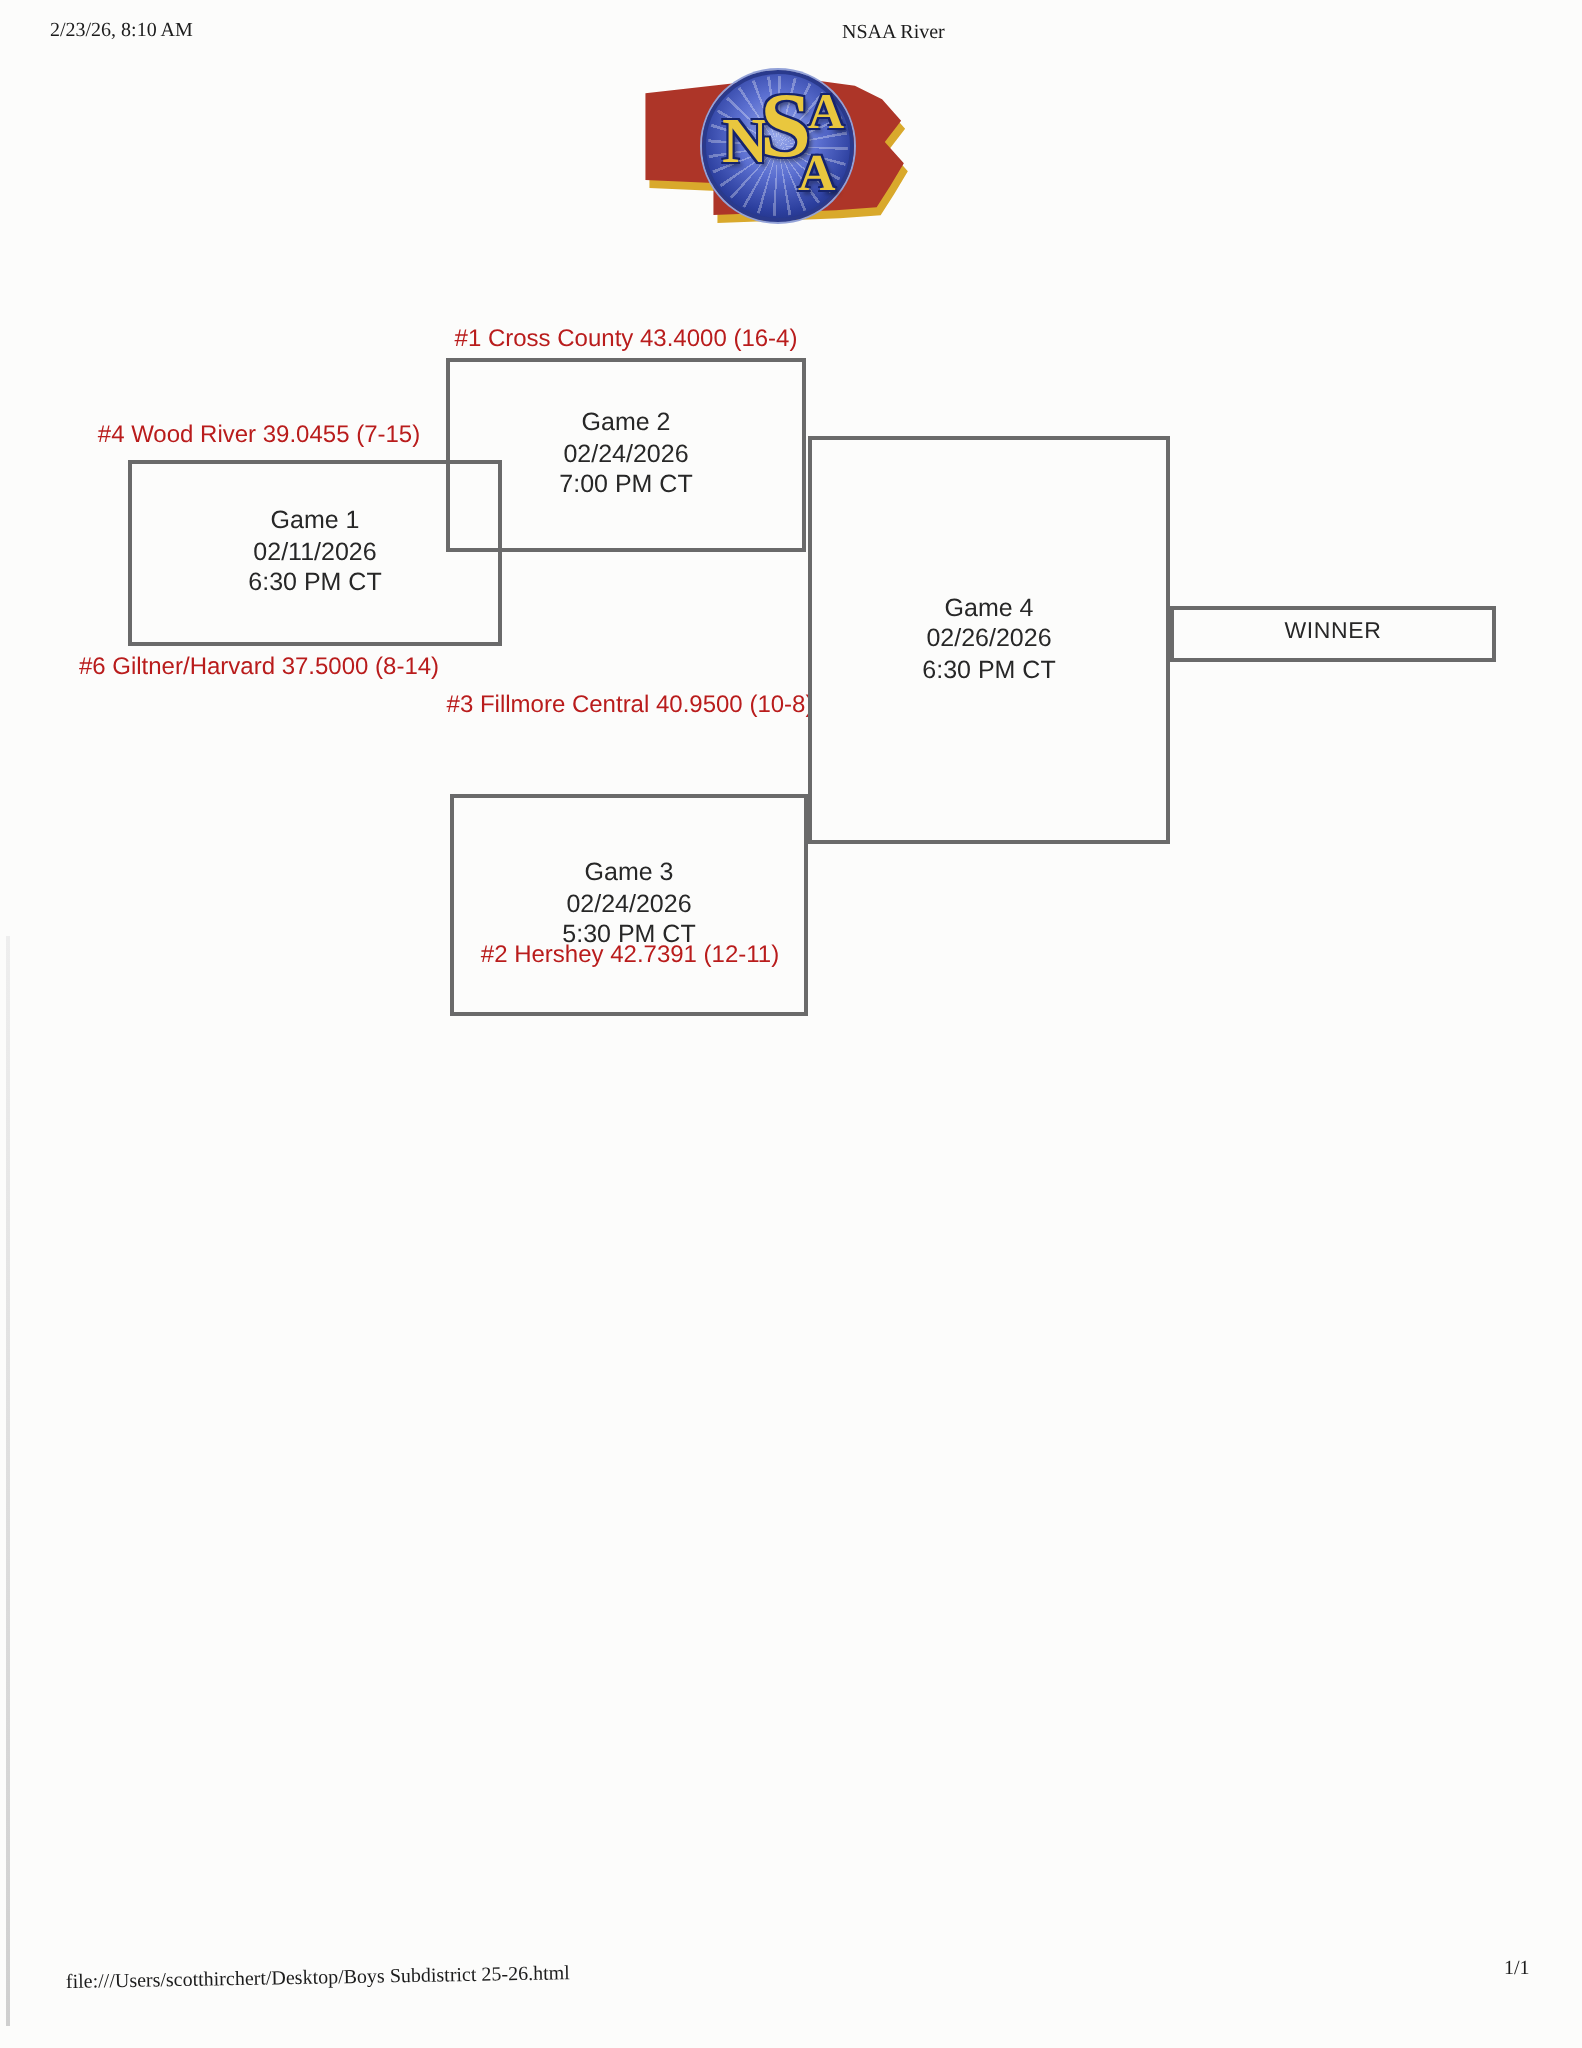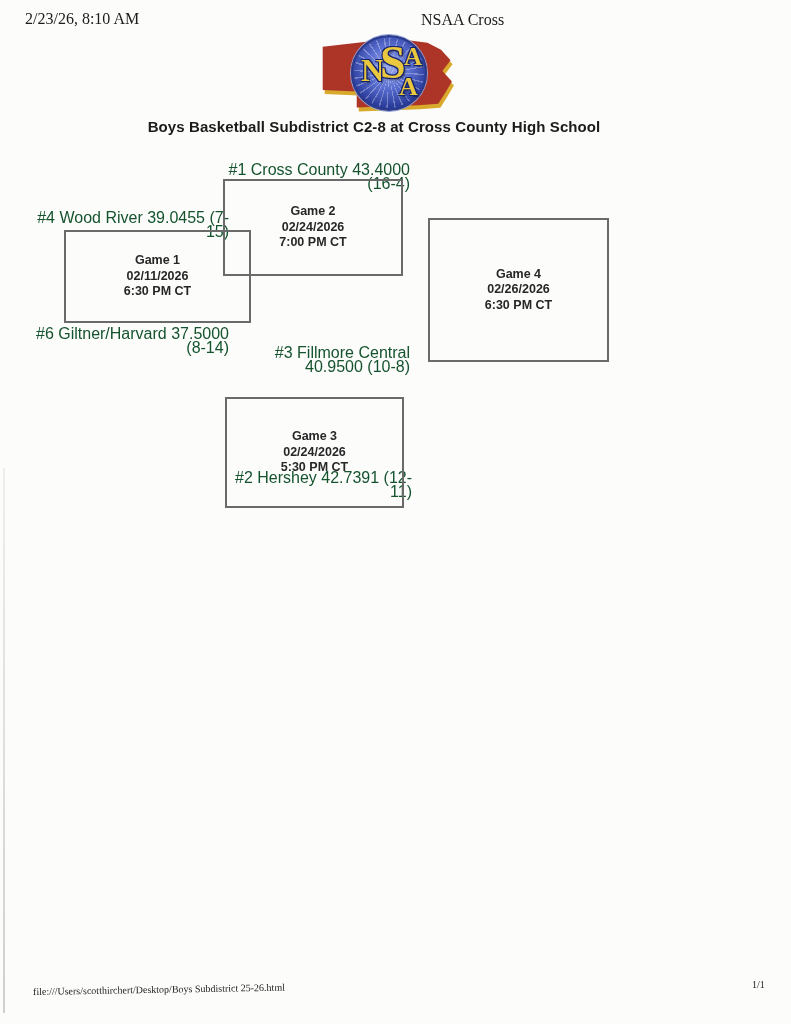--- a/index.html
+++ b/index.html
@@ -3,21 +3,21 @@
 <meta charset="utf-8">
 <style>
   * { margin:0; padding:0; box-sizing:border-box; }
   html,body { background:#ffffff; }
   .page {
     position:relative; width:791px; height:1024px;
     background:#fcfcfb; overflow:hidden;
     font-family:"Liberation Sans", sans-serif; color:#262626;
   }
   
-  .print-meta { position:absolute; font-family:"Liberation Serif", serif; font-size:16px; color:#1c1c1c; white-space:nowrap; }
+  .print-meta { position:absolute; font-family:"Liberation Serif", serif; font-size:10px; color:#1c1c1c; white-space:nowrap; }
   .hdr-date  { left:25px;  top:10px; }
   .hdr-title { left:421px; top:11px; }
   .ftr-url   { left:33px;  top:986px; font-size:10px; transform:rotate(-1deg); transform-origin:left center; }
   .ftr-page  { left:752px; top:979px; font-size:10px; }
   .scan-edge { position:absolute; left:3px; top:468px; width:2px; height:545px;
                background:linear-gradient(#eeeeee, #cfcfcf); }
   
   .logo { position:absolute; left:320px; top:36px; width:136px; height:76px; }
   .state-gold, .state-red {
     position:absolute; width:100%; height:100%;
@@ -44,56 +44,55 @@
   .gl-a2 { left:46px; top:37px; font-size:26px; }
   
   .doc-title {
     position:absolute; left:0; top:118px; width:748px; text-align:center;
     font-size:15px; font-weight:bold; color:#1b1b1b; letter-spacing:.1px;
   }
   
   .gbox {
     position:absolute; border:2px solid #6a6a6a;
     display:flex; flex-direction:column; align-items:center; justify-content:center;
-    text-align:center; font-weight:bold; font-size:12.5px; line-height:15.5px; color:#272727;
+    text-align:center; font-weight:normal; font-size:12.5px; line-height:15.5px; color:#272727;
   }
   .box-g1 { left:36px;  top:230px; width:187px; height:93px;margin-left:28px;  }
   .box-g2 { left:223px; top:179px; width:180px; height:97px;  }
   .box-g3 { left:225px; top:397px; width:179px; height:111px;  }
-  .box-g4 { left:428px; top:218px; width:181px; height:144px; }
+  .box-g4 { left:404px; top:218px; width:181px; height:204px; }
   .box-w  { left:585px; top:303px; width:163px; height:28px;  font-size:11.5px; letter-spacing:.3px; }
   .seed {
-    position:absolute; text-align:right; font-size:16px; line-height:13.5px; color:#14532d;
+    position:absolute; text-align:center; font-size:12px; line-height:13.5px; color:#b91c1c;
   }
   .seed-g2t { left:216px; top:163px; width:194px; }
   .seed-g1t { left:30px;  top:211px; width:199px; }
   .seed-g1b { left:30px;  top:327px; width:199px; }
   .seed-g3t { left:220px; top:346px; width:190px; }
   .seed-g3b { left:218px; top:471px; width:194px; }
 </style>
 </head>
 <body>
 
 <div class="page">
 
   <div class="print-meta hdr-date">2/23/26, 8:10 AM</div>
-  <div class="print-meta hdr-title">NSAA Cross</div>
+  <div class="print-meta hdr-title">NSAA River</div>
 
   <div class="logo">
     <div class="state-gold"></div>
     <div class="state-red"></div>
     <div class="globe">
       <span class="gl gl-n">N</span>
       <span class="gl gl-s">S</span>
       <span class="gl gl-a1">A</span>
       <span class="gl gl-a2">A</span>
     </div>
   </div>
 
-  <div class="doc-title">Boys Basketball Subdistrict C2-8 at Cross County High School</div>
 
   <div class="seed seed-g2t">#1 Cross County 43.4000 (16-4)</div>
   <div class="seed seed-g1t">#4 Wood River 39.0455 (7-15)</div>
   <div class="seed seed-g1b">#6 Giltner/Harvard 37.5000 (8-14)</div>
   <div class="seed seed-g3t">#3 Fillmore Central 40.9500 (10-8)</div>
   <div class="seed seed-g3b">#2 Hershey 42.7391 (12-11)</div>
 
   <div class="gbox box-g1">
     <div>Game 1</div>
     <div>02/11/2026</div>
@@ -111,19 +110,22 @@
     <div>02/24/2026</div>
     <div>5:30 PM CT</div>
   </div>
 
   <div class="gbox box-g4">
     <div>Game 4</div>
     <div>02/26/2026</div>
     <div>6:30 PM CT</div>
   </div>
 
+  <div class="gbox box-w">
+    <div>WINNER</div>
+  </div>
 
   <div class="scan-edge"></div>
 
   <div class="print-meta ftr-url">file:///Users/scotthirchert/Desktop/Boys Subdistrict 25-26.html</div>
   <div class="print-meta ftr-page">1/1</div>
 
 </div>
 
 </body></html>

